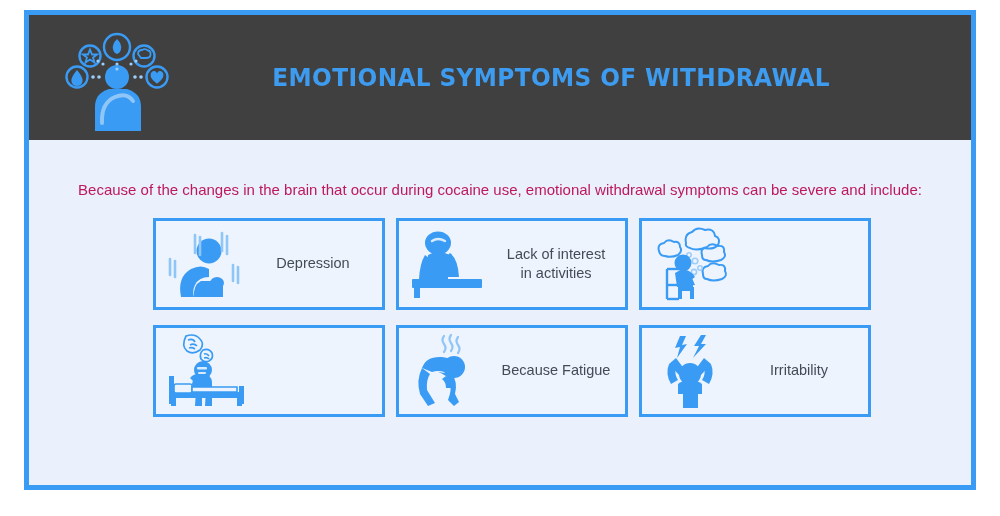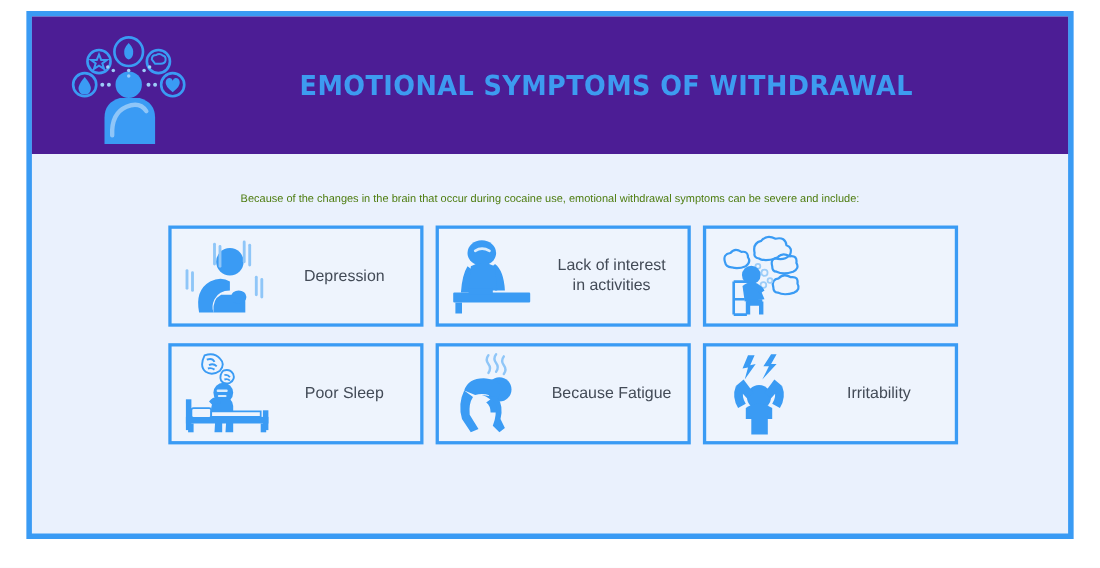--- a/index.html
+++ b/index.html
@@ -23,21 +23,21 @@
     height: 480px;
     border: 5px solid #3a9bf4;
     box-sizing: border-box;
     background: #eaf1fd;
   }
 
   
   .header-band {
     position: relative;
     height: 125px;
-    background: #4c1d95;
+    background: #404040;
     display: flex;
     align-items: center;
   }
   .header-icon {
     position: absolute;
     left: 28px;
     top: 12px;
     width: 120px;
     height: 104px;
   }
@@ -54,23 +54,23 @@
     transform: scaleX(0.93);
     transform-origin: center;
   }
 
   
   .intro-wrap {
     padding: 24px 48px 0 48px;
   }
   .intro-text {
     text-align: center;
-    font-size: 10px;
+    font-size: 15px;
     line-height: 1.52;
-    color: #4d7c0f;
+    color: #be185d;
     font-family: "Liberation Sans", sans-serif;
   }
 
   
   .cards-grid {
     margin: 16px auto 0 auto;
     width: 722px;
     display: grid;
     grid-template-columns: repeat(3, 232px);
     grid-template-rows: repeat(2, 92px);
@@ -271,21 +271,20 @@
             <rect x="10" y="60" width="75" height="6"></rect>
             <rect x="12" y="66" width="5" height="8"></rect>
             <rect x="78" y="66" width="5" height="8"></rect>
           </g>
           <g fill="#eef4fd" stroke="#3a9bf4" stroke-width="1.6">
             <rect x="15" y="52" width="18" height="9" rx="2"></rect>
             <path d="M33 55 L78 55 L78 60 L33 60 Z"></path>
           </g>
         </svg>
       </div>
-      <div class="card-label">Poor Sleep</div>
     </div>
 
     <div class="card">
       <div class="card-icon">
         <svg viewBox="0 0 90 78" width="90" height="78" aria-hidden="true">
           <g stroke="#8fc6f8" stroke-width="2.2" fill="none" stroke-linecap="round">
             <path d="M42 4 Q39 8 42 12 Q45 16 42 20"></path>
             <path d="M49 3 Q46 7 49 11 Q52 15 49 19"></path>
             <path d="M56 5 Q53 9 56 13 Q59 17 56 21"></path>
           </g>

